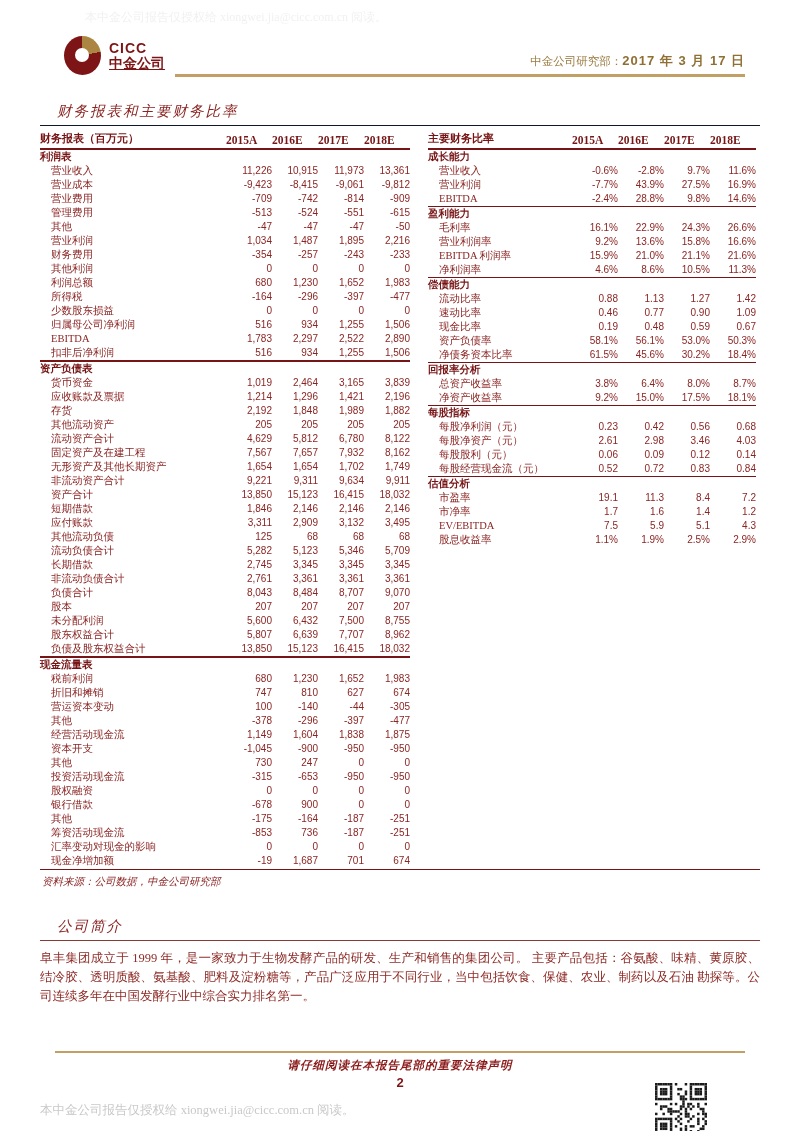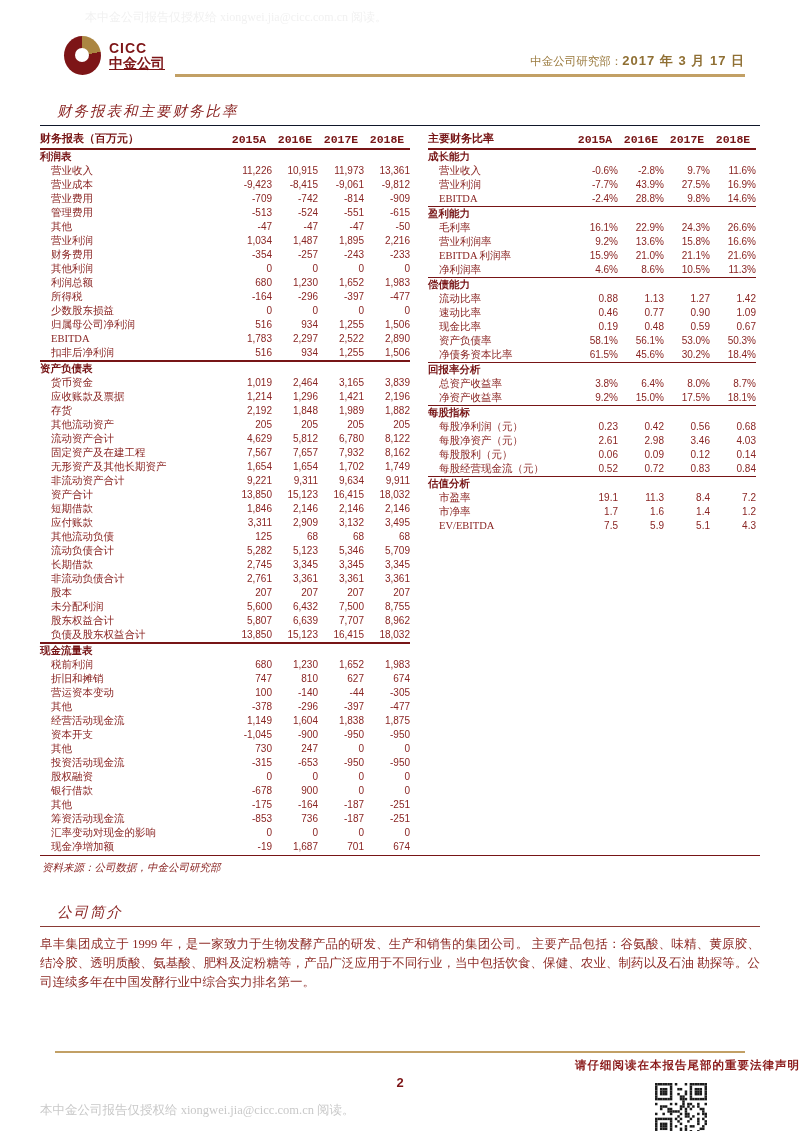--- a/index.html
+++ b/index.html
@@ -49,21 +49,21 @@
   }
   .tables{display:flex;gap:18px;margin-top:6px;}
   .fin-table.left{width:370px;}
   .fin-table.right{width:328px;}
   .t-head{
     display:flex;align-items:flex-end;border-bottom:2.5px solid var(--maroon-dark);
     padding-bottom:2px;height:18px;
   }
   .t-head .t-title{flex:1;font-weight:bold;font-size:11px;color:var(--maroon-dark);}
   .t-year{
-    width:46px;text-align:center;font-family:Liberation Mono, monospace;
+    width:46px;text-align:left;font-family:Liberation Serif, serif;
     font-weight:bold;font-size:11.5px;color:var(--maroon-dark);
   }
   .t-section{padding:0;}
   .fin-table.left .t-section.rule{border-bottom:2px solid var(--maroon-dark);}
   .fin-table.right .t-section.rule{border-bottom:1.3px solid var(--maroon-dark);}
   .t-sec-title{height:14px;line-height:14px;font-weight:bold;font-size:10.5px;color:var(--maroon-dark);}
   .t-row{display:flex;height:14px;line-height:14px;}
   .t-rlabel{flex:1;padding-left:11px;font-size:10.5px;color:var(--maroon);white-space:nowrap;overflow:hidden;}
   .t-val{width:46px;text-align:right;font-family:"Liberation Sans",sans-serif;font-size:10px;color:var(--maroon);}
   .bottom-rule{border-bottom:1.6px solid var(--maroon-dark);margin-top:1px;}
@@ -74,22 +74,22 @@
     font-style:italic;font-size:14.5px;letter-spacing:2px;color:var(--maroon);
     padding:2px 0 4px 17px;border-bottom:1px solid #8a3a35;
   }
   .profile-text{
     margin-top:8px;font-size:12.5px;line-height:19px;color:#8d2b26;
     text-align:justify;
   }
   
   .footer-rule{position:absolute;left:55px;top:1051px;width:690px;height:2px;background:var(--gold);}
   .footer-legal{
-    position:absolute;left:0;top:1058px;width:100%;text-align:right;
-    font-weight:bold;font-size:11.5px;color:#8a1a1a;letter-spacing:1px;
+    position:absolute;left:0;top:1058px;width:100%;text-align:center;
+    font-style:italic;font-weight:bold;font-size:11.5px;color:#8a1a1a;letter-spacing:1px;
   }
   .footer-page{
     position:absolute;left:0;top:1075px;width:100%;text-align:center;
     font-weight:bold;font-size:13px;color:#7d1517;font-family:"Liberation Sans",sans-serif;
   }
   .bottom-watermark{
     position:absolute;left:40px;top:1102px;font-size:12.5px;color:#c9c9c9;
     white-space:nowrap;
   }
   .qr{position:absolute;left:655px;top:1083px;width:52px;height:52px;}
@@ -329,20 +329,27 @@
               <span class="t-val">3,345</span>
             </div>
             <div class="t-row">
               <span class="t-rlabel">非流动负债合计</span>
               <span class="t-val">2,761</span>
               <span class="t-val">3,361</span>
               <span class="t-val">3,361</span>
               <span class="t-val">3,361</span>
             </div>
             <div class="t-row">
+              <span class="t-rlabel">负债合计</span>
+              <span class="t-val">8,043</span>
+              <span class="t-val">8,484</span>
+              <span class="t-val">8,707</span>
+              <span class="t-val">9,070</span>
+            </div>
+            <div class="t-row">
               <span class="t-rlabel">股本</span>
               <span class="t-val">207</span>
               <span class="t-val">207</span>
               <span class="t-val">207</span>
               <span class="t-val">207</span>
             </div>
             <div class="t-row">
               <span class="t-rlabel">未分配利润</span>
               <span class="t-val">5,600</span>
               <span class="t-val">6,432</span>
@@ -630,20 +637,27 @@
               <span class="t-val">1.6</span>
               <span class="t-val">1.4</span>
               <span class="t-val">1.2</span>
             </div>
             <div class="t-row">
               <span class="t-rlabel">EV/EBITDA</span>
               <span class="t-val">7.5</span>
               <span class="t-val">5.9</span>
               <span class="t-val">5.1</span>
               <span class="t-val">4.3</span>
+            </div>
+            <div class="t-row">
+              <span class="t-rlabel">股息收益率</span>
+              <span class="t-val">1.1%</span>
+              <span class="t-val">1.9%</span>
+              <span class="t-val">2.5%</span>
+              <span class="t-val">2.9%</span>
             </div>
           </div>
         </div>
     </div>
 
     <div class="bottom-rule"></div>
     <div class="source-note">资料来源：公司数据，中金公司研究部</div>
 
     <div class="profile">
       <div class="profile-title">公司简介</div>

